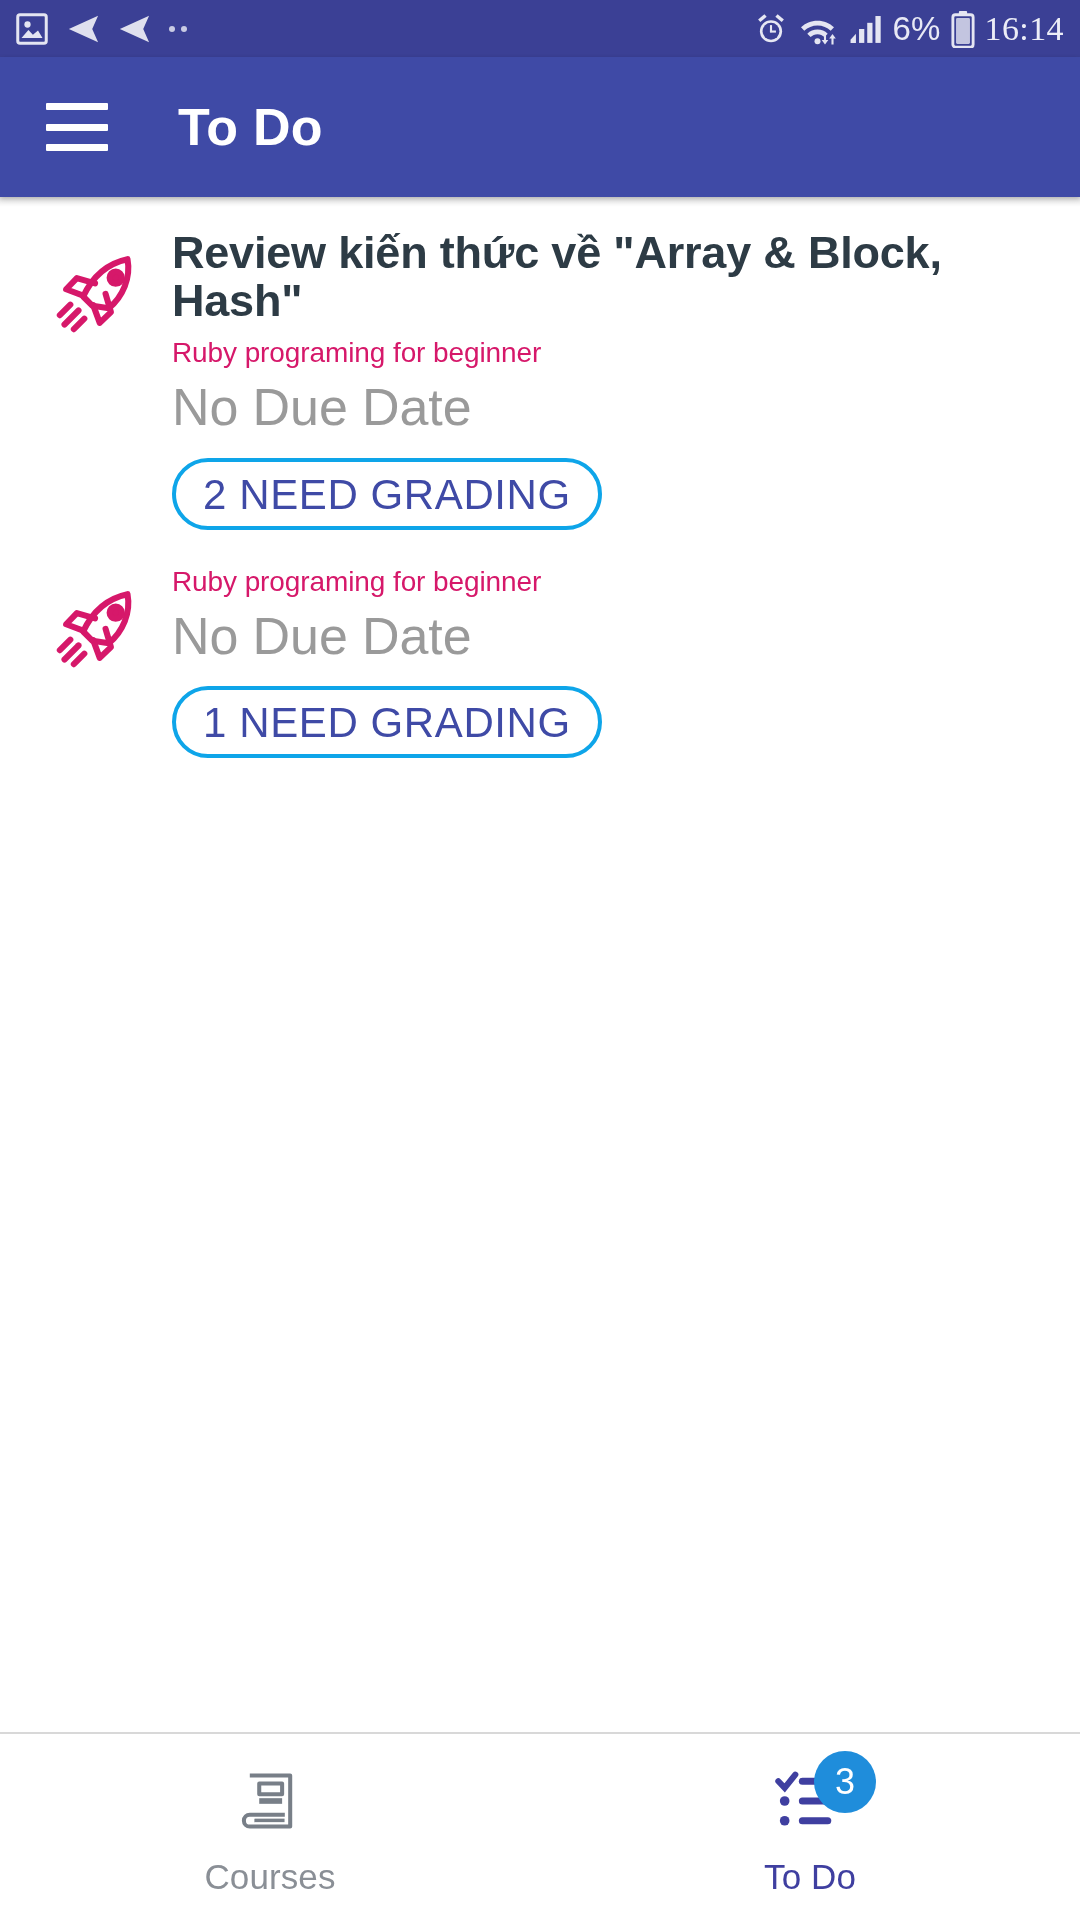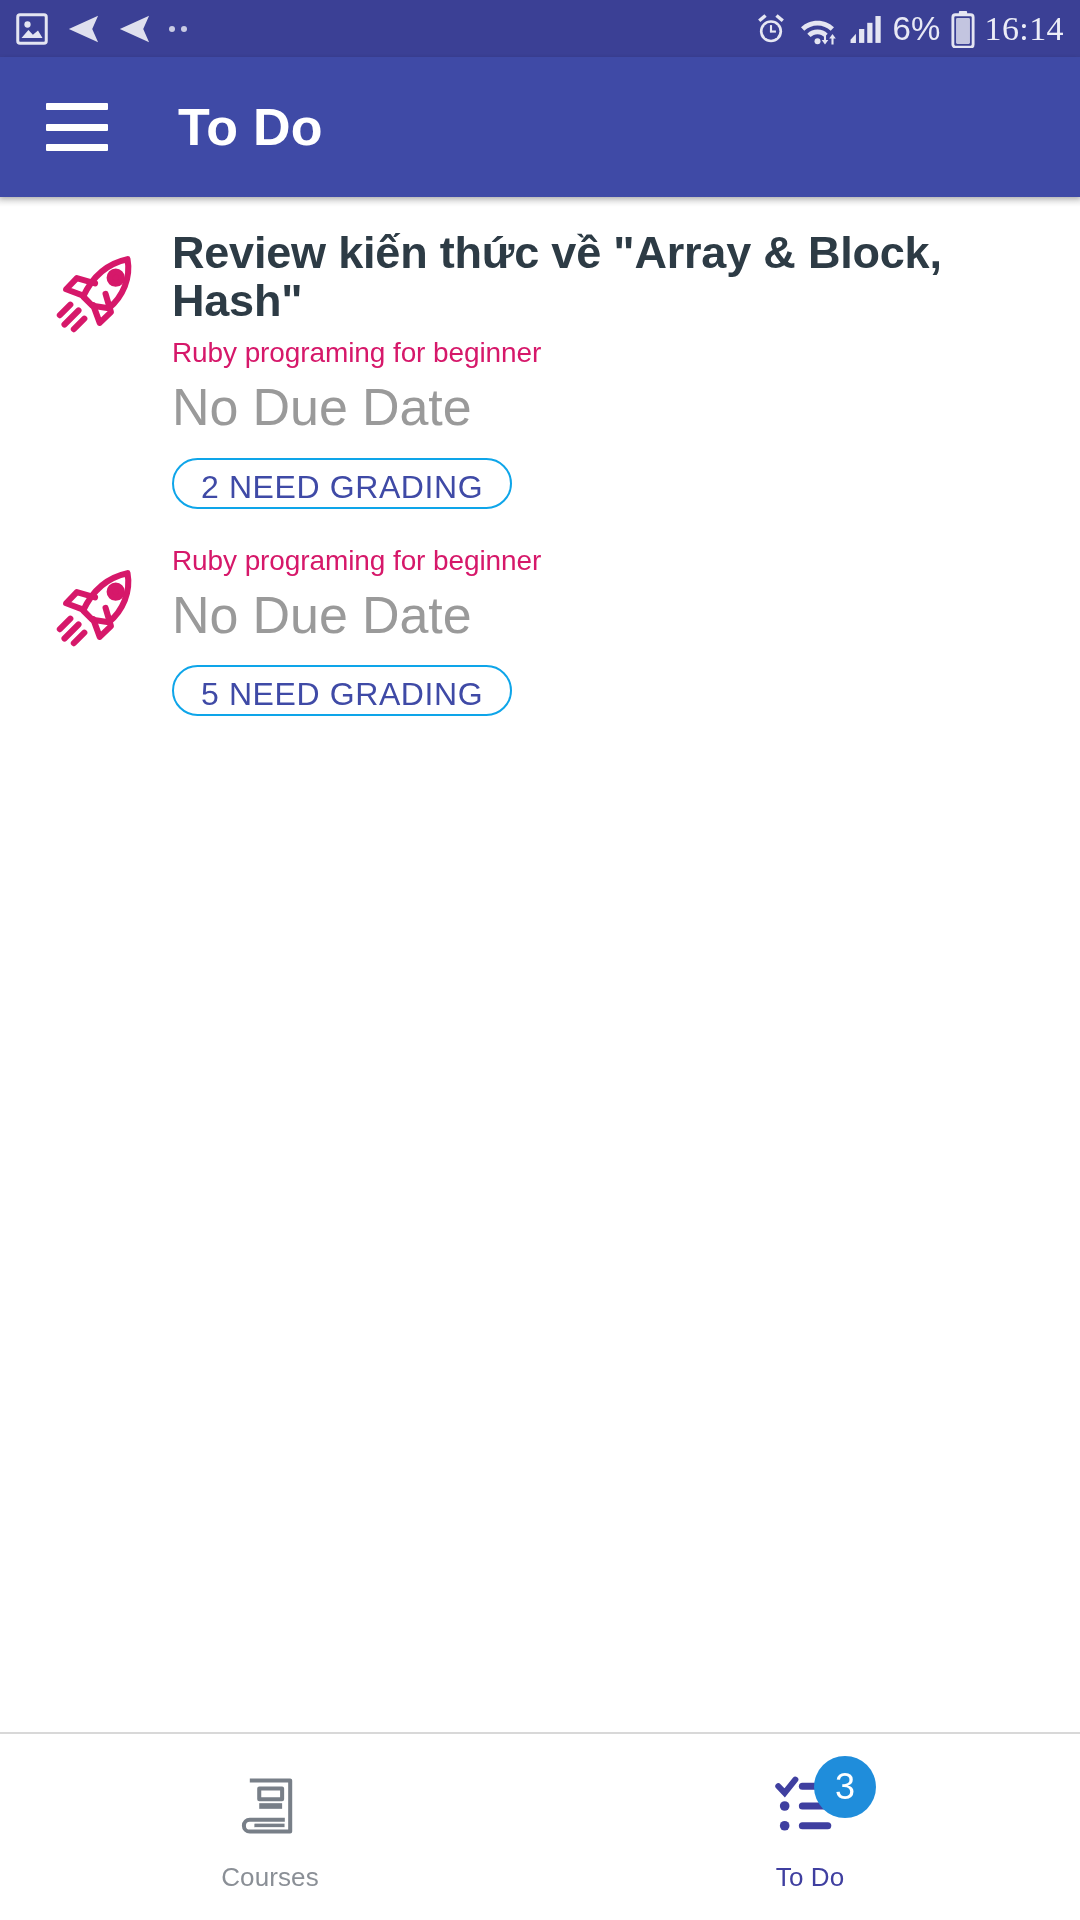--- a/index.html
+++ b/index.html
@@ -52,37 +52,37 @@
     font-size:45px; font-weight:bold; color:#2d3b45;
     line-height:1.07; letter-spacing:-0.2px; margin-bottom:10px;
   }
   .item-course {
     font-size:28px; color:#d6186a; line-height:1.25; margin-bottom:4px; letter-spacing:-0.1px;
   }
   .item-due {
     font-size:52px; color:#9a9a9a; line-height:1.3; margin-bottom:16px; letter-spacing:-0.1px;
   }
   .pill {
-    display:inline-block; border:2px solid #0ea5e9; border-radius:40px;
-    padding:9px 27px 1px 27px; color:#3f4aa6; font-size:32px; letter-spacing:0.6px;
+    display:inline-block; border:4px solid #0ea5e9; border-radius:40px;
+    padding:9px 27px 7px 27px; color:#3f4aa6; font-size:42px; letter-spacing:0.6px;
   }
 
   
   .bottomnav {
     flex:0 0 188px; height:188px; background:#ffffff;
     border-top:2px solid #d8d8d8;
     display:flex; align-items:stretch;
   }
   .nav-item {
     flex:1 1 33.33%; display:flex; flex-direction:column;
     align-items:center; justify-content:center; gap:18px; cursor:pointer;
     position:relative; padding-top:6px;
   }
   .nav-icon-wrap { position:relative; height:76px; display:flex; align-items:center; justify-content:center; }
-  .nav-label { font-size:26px; color:#8a8f96; letter-spacing:0.1px; }
+  .nav-label { font-size:35px; color:#8a8f96; letter-spacing:0.1px; }
   .nav-item.active .nav-label { color:#3f3fa0; }
   .nav-badge {
     position:absolute; top:-12px; left:42px;
     min-width:62px; height:62px; border-radius:50%;
     background:#1f8ddb; color:#ffffff; font-size:36px;
     display:flex; align-items:center; justify-content:center;
     border:0; padding:0 4px;
   }
 </style>
 </head>
@@ -183,21 +183,21 @@
             <path d="M10.5 37.5 L16.5 31.5"></path>
             <path d="M8.5 33.5 L13 29"></path>
             <path d="M14.5 39.5 L19 35"></path>
             <path d="M30.6 15.6 a2.6 2.6 0 1 0 3.7 3.7 a2.6 2.6 0 1 0 -3.7 -3.7" fill="#d6186a"></path>
           </g>
         </svg>
       </div>
       <div class="item-body">
         <div class="item-course">Ruby programing for beginner</div>
         <div class="item-due">No Due Date</div>
-        <span class="pill">5 NEED GRADING</span>
+        <span class="pill">1 NEED GRADING</span>
       </div>
     </div>
 
   </div>
 
   <div class="bottomnav">
 
     <div class="nav-item">
       <div class="nav-icon-wrap">
         <svg width="70" height="70" viewBox="0 0 26 26">

